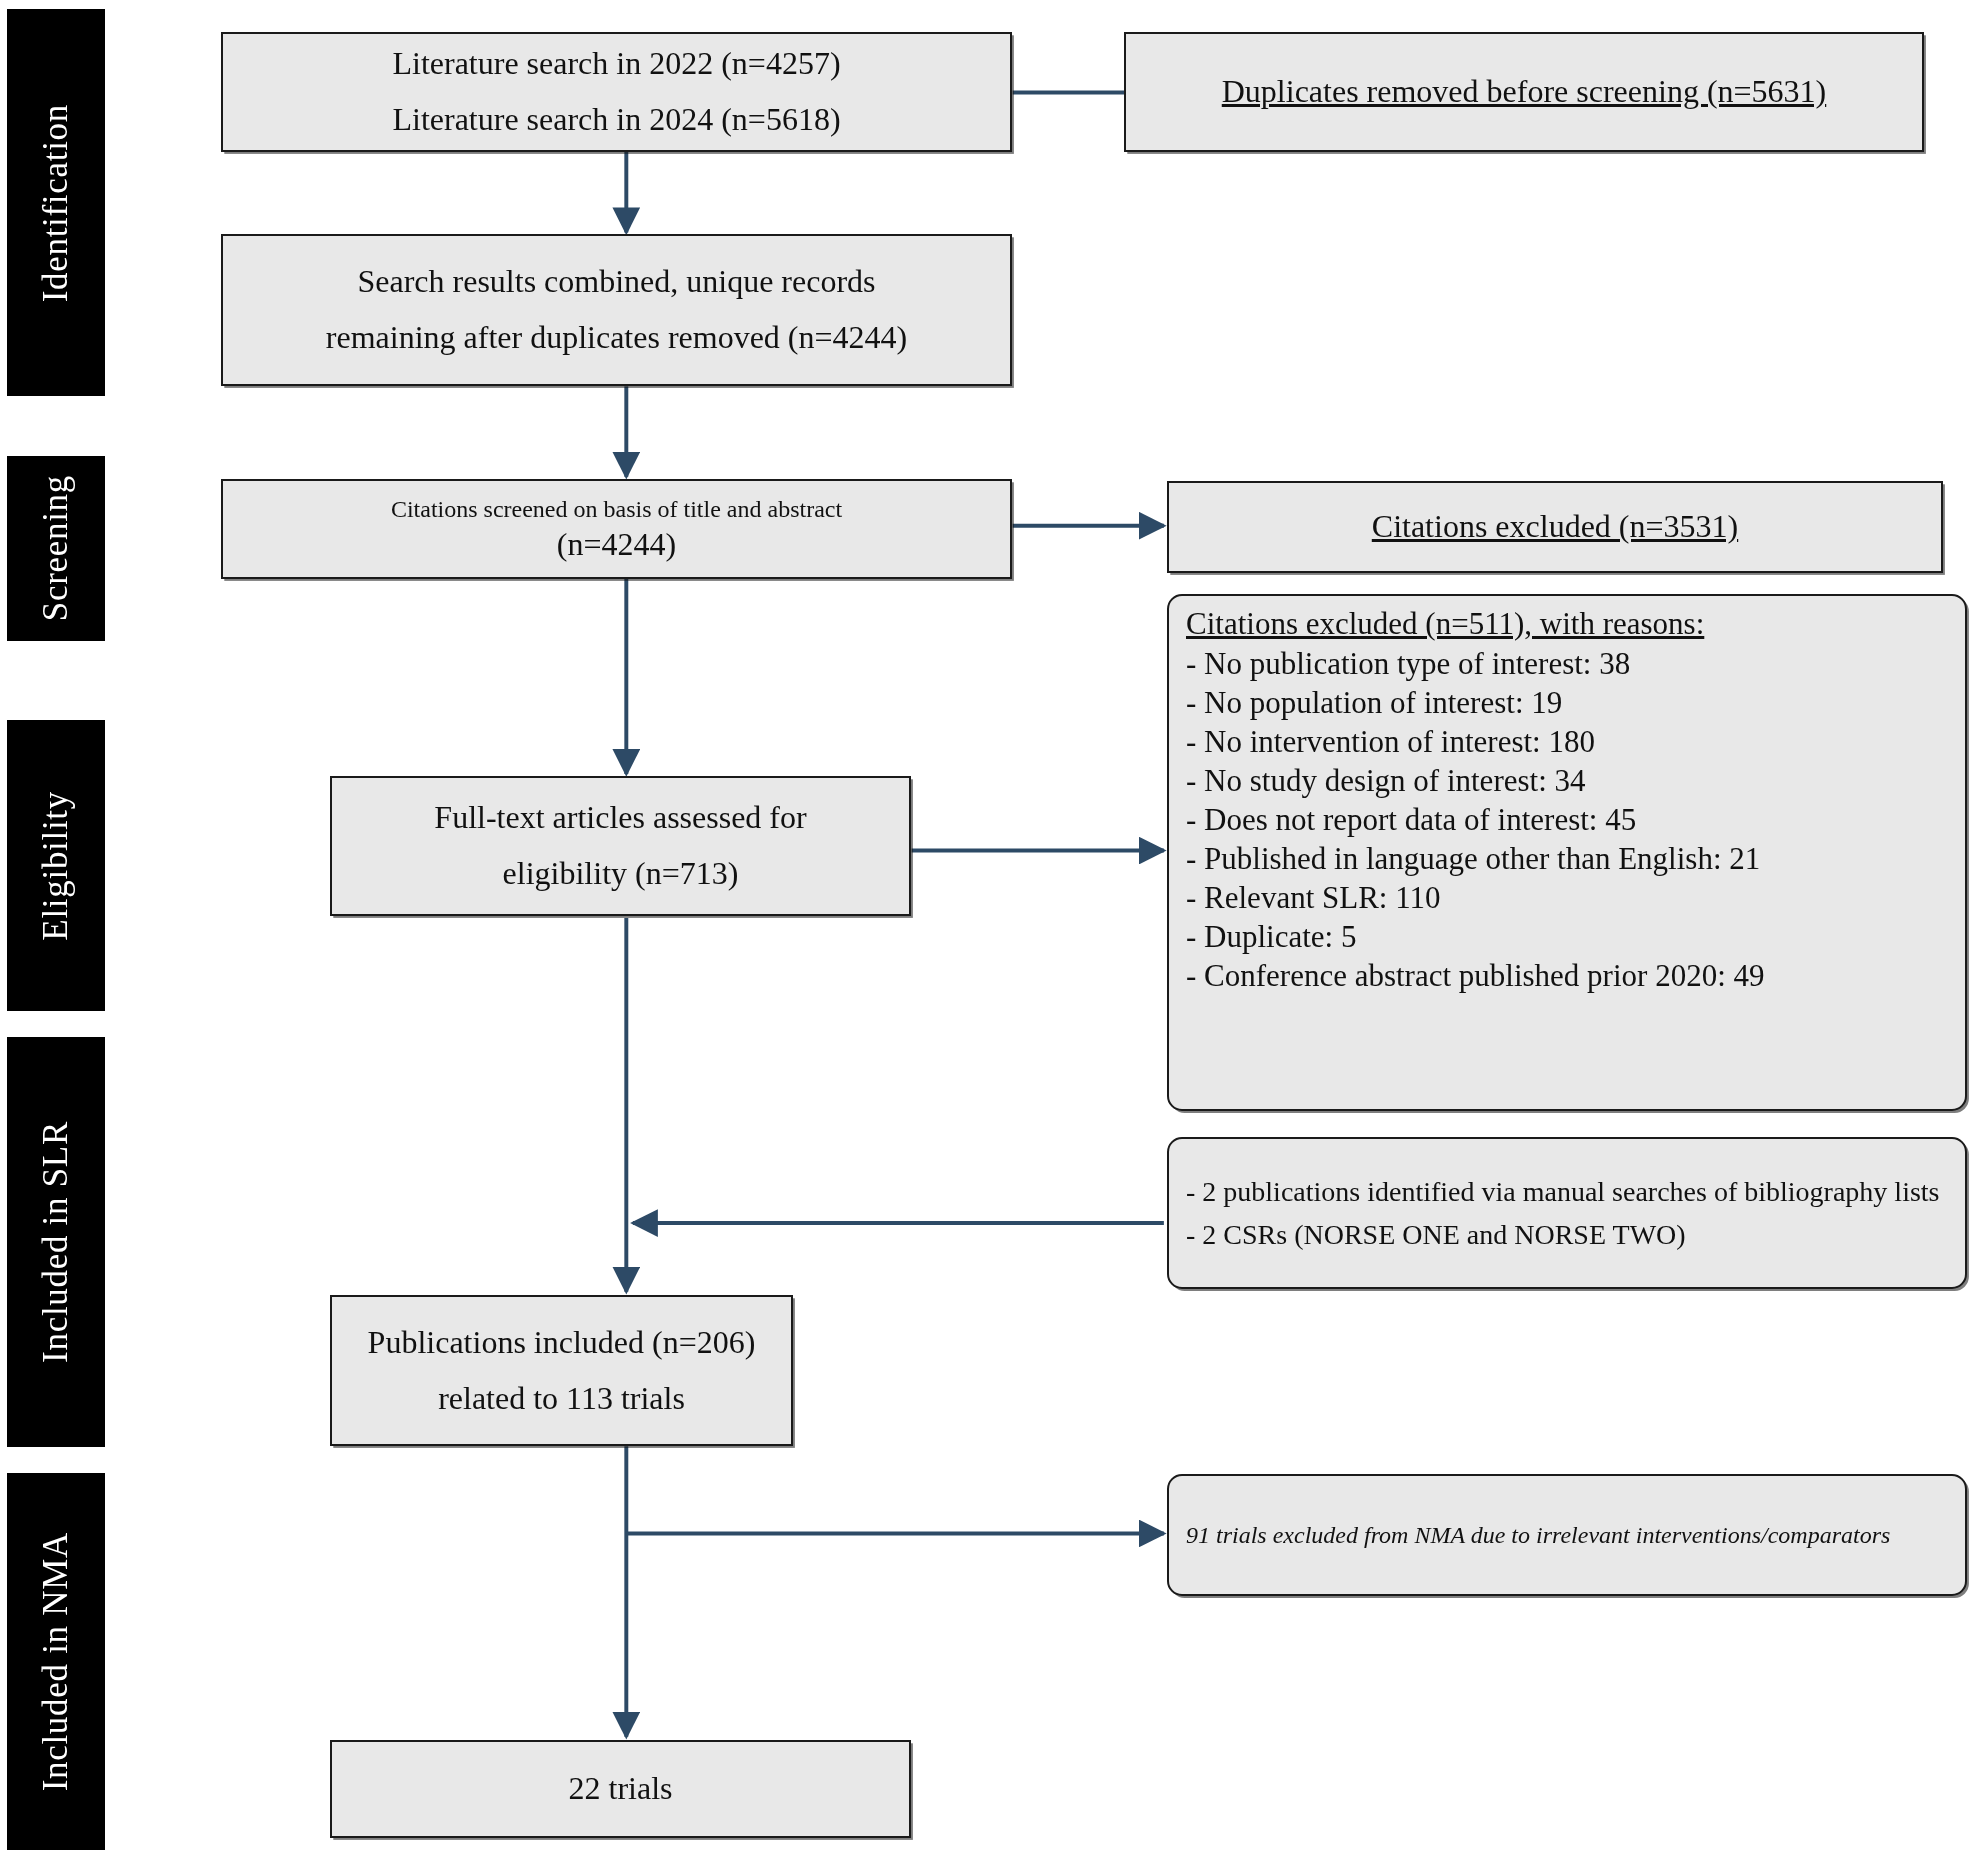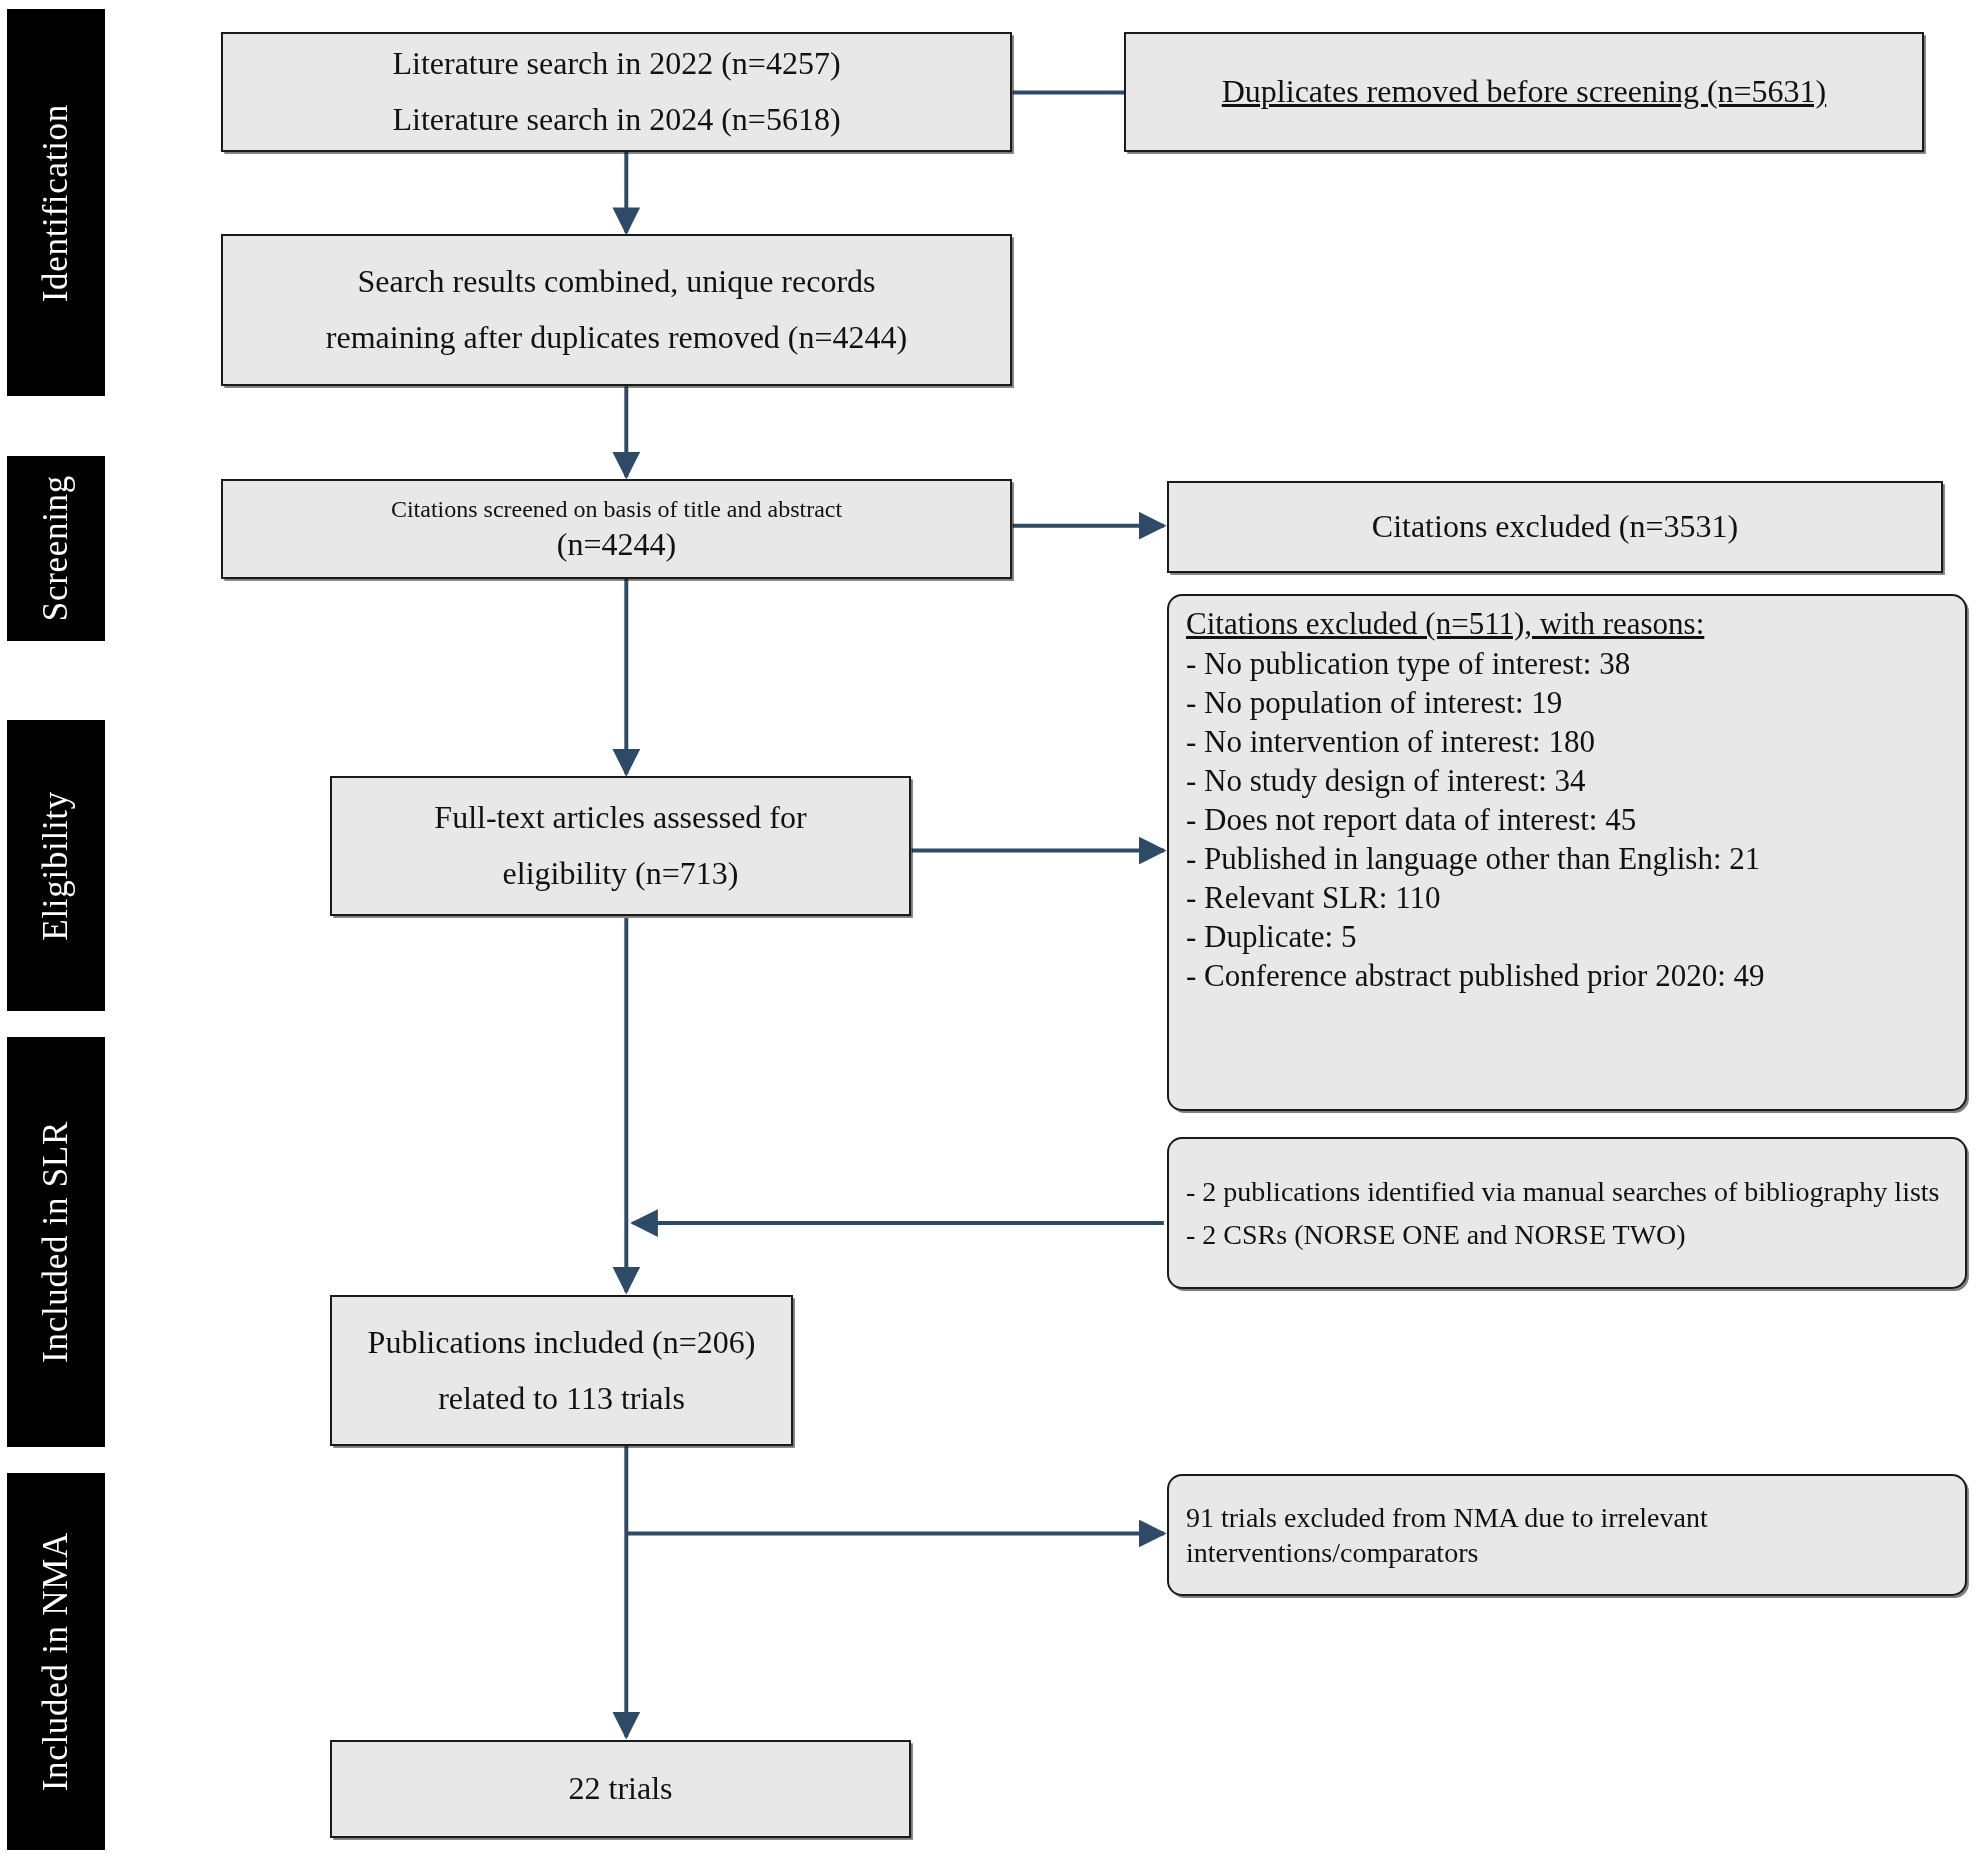--- a/index.html
+++ b/index.html
@@ -85,24 +85,25 @@
     line-height: 1.2;
     padding: 0;
     white-space: normal;
   }
 
   .nmaexcl {
     padding: 6.6px 14.5px 6.6px 17px;
     justify-content: center;
   }
   .nmaexcl .line {
-    font-size: 28px;
+    font-size: 24px;
     line-height: 1.25;
     padding: 0;
     white-space: normal;
+    font-style: italic;
   }
 
   .twoline .line + .line { margin-top: 20px; }
 
   
   #wires {
     position: absolute;
     left: 0; top: 0;
     width: 1985px;
     height: 1861px;
@@ -176,21 +177,21 @@
   <div class="box center twoline" style="left:221px; top:234px; width:791px; height:152px;">
     <div class="line">Search results combined, unique records</div>
     <div class="line">remaining after duplicates removed (n=4244)</div>
   </div>
 
   <div class="box center twoline" style="left:221px; top:479px; width:791px; height:100px;">
     <div class="line" style="font-size:24px;">Citations screened on basis of title and abstract</div>
     <div class="line" style="margin-top:4px;">(n=4244)</div>
   </div>
 
-  <div class="box center" style="left:1167px; top:481px; width:776px; height:92px;">
+  <div class="box center" style="left:1167px; top:481px; width:776px; height:92px;text-decoration:underline;">
     <div class="line">Citations excluded (n=3531)</div>
   </div>
 
   <div class="box leftalign reasons" style="left:1167px; top:594px; width:800px; height:517px;">
     <div class="line heading">Citations excluded (n=511), with reasons:</div>
     <div class="line">- No publication type of interest: 38</div>
     <div class="line">- No population of interest: 19</div>
     <div class="line">- No intervention of interest: 180</div>
     <div class="line">- No study design of interest: 34</div>
     <div class="line">- Does not report data of interest: 45</div>

